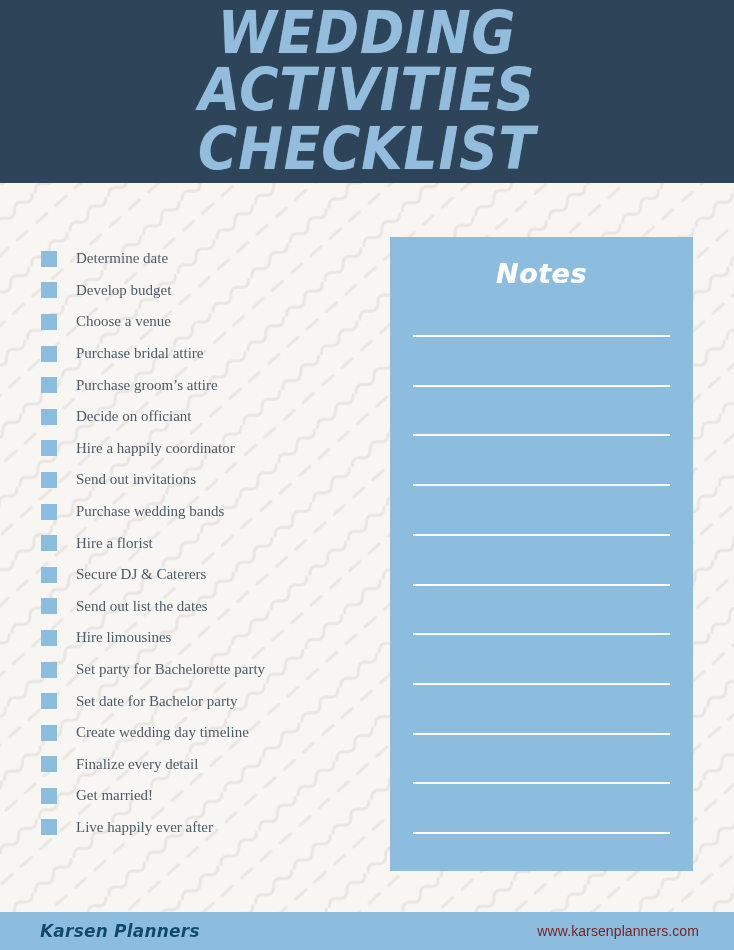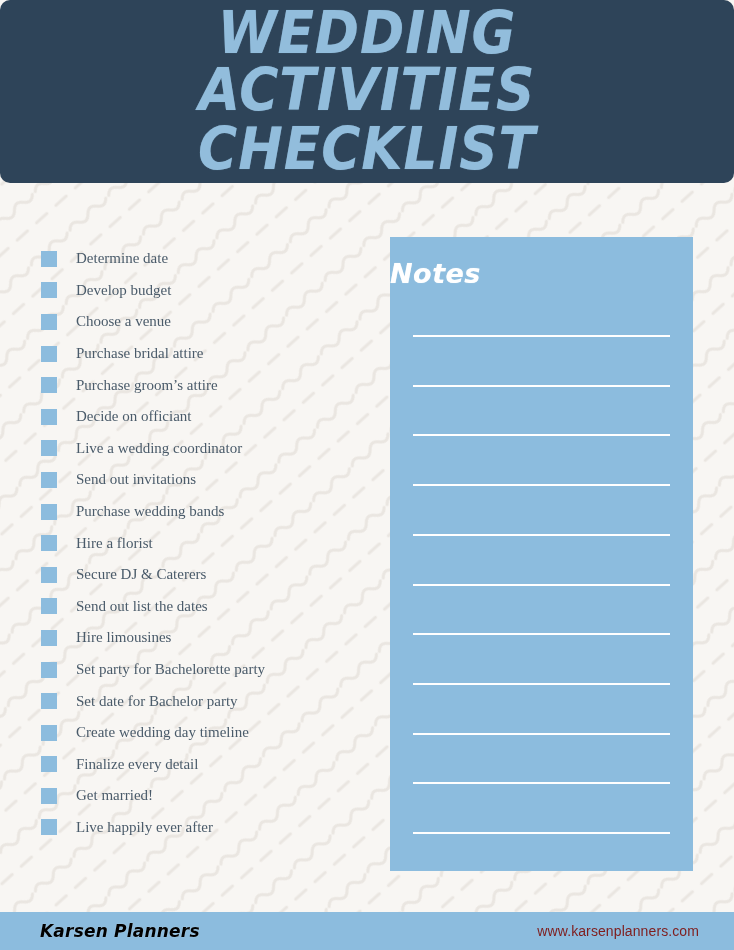--- a/index.html
+++ b/index.html
@@ -33,21 +33,20 @@
     left: 0;
     top: 0;
     width: 734px;
     height: 183px;
     background: #2e4459;
     z-index: 2;
     display: flex;
     align-items: center;
     justify-content: center;
     flex-direction: column;
-    border-radius: 10px;
   }
 
   #page-title {
     color: #92bddc;
     font-family: "DejaVu Sans", sans-serif;
     font-style: italic;
     font-weight: 700;
     font-size: 58px;
     line-height: 0.98;
     letter-spacing: 1px;
@@ -105,21 +104,21 @@
     height: 634px;
     background: #8cbcde;
     z-index: 3;
   }
 
   #notes-title {
     position: absolute;
     left: 0;
     top: 21px;
     width: 303px;
-    text-align: left;
+    text-align: center;
     color: #ffffff;
     font-family: "DejaVu Sans", sans-serif;
     font-style: italic;
     font-weight: 700;
     font-size: 27px;
     letter-spacing: 0.5px;
     text-shadow: 0 0 1px rgba(255,255,255,0.6);
   }
 
   #notes-lines {
@@ -146,21 +145,21 @@
     width: 734px;
     height: 38px;
     background: #8cbcde;
     z-index: 3;
   }
 
   #footer-brand {
     position: absolute;
     left: 40px;
     top: 9px;
-    color: #000000;
+    color: #0c4a6e;
     font-family: "DejaVu Sans", sans-serif;
     font-style: italic;
     font-weight: 700;
     font-size: 17px;
     letter-spacing: 0.2px;
     text-shadow: 0 0 1px rgba(255,255,255,0.5);
   }
 
   #footer-url {
     position: absolute;
@@ -216,21 +215,21 @@
       <div class="check-row">
         <div class="check-box"></div>
         <div class="check-label">Purchase groom’s attire</div>
       </div>
       <div class="check-row">
         <div class="check-box"></div>
         <div class="check-label">Decide on officiant</div>
       </div>
       <div class="check-row">
         <div class="check-box"></div>
-        <div class="check-label">Live a wedding coordinator</div>
+        <div class="check-label">Hire a happily coordinator</div>
       </div>
       <div class="check-row">
         <div class="check-box"></div>
         <div class="check-label">Send out invitations</div>
       </div>
       <div class="check-row">
         <div class="check-box"></div>
         <div class="check-label">Purchase wedding bands</div>
       </div>
       <div class="check-row">

